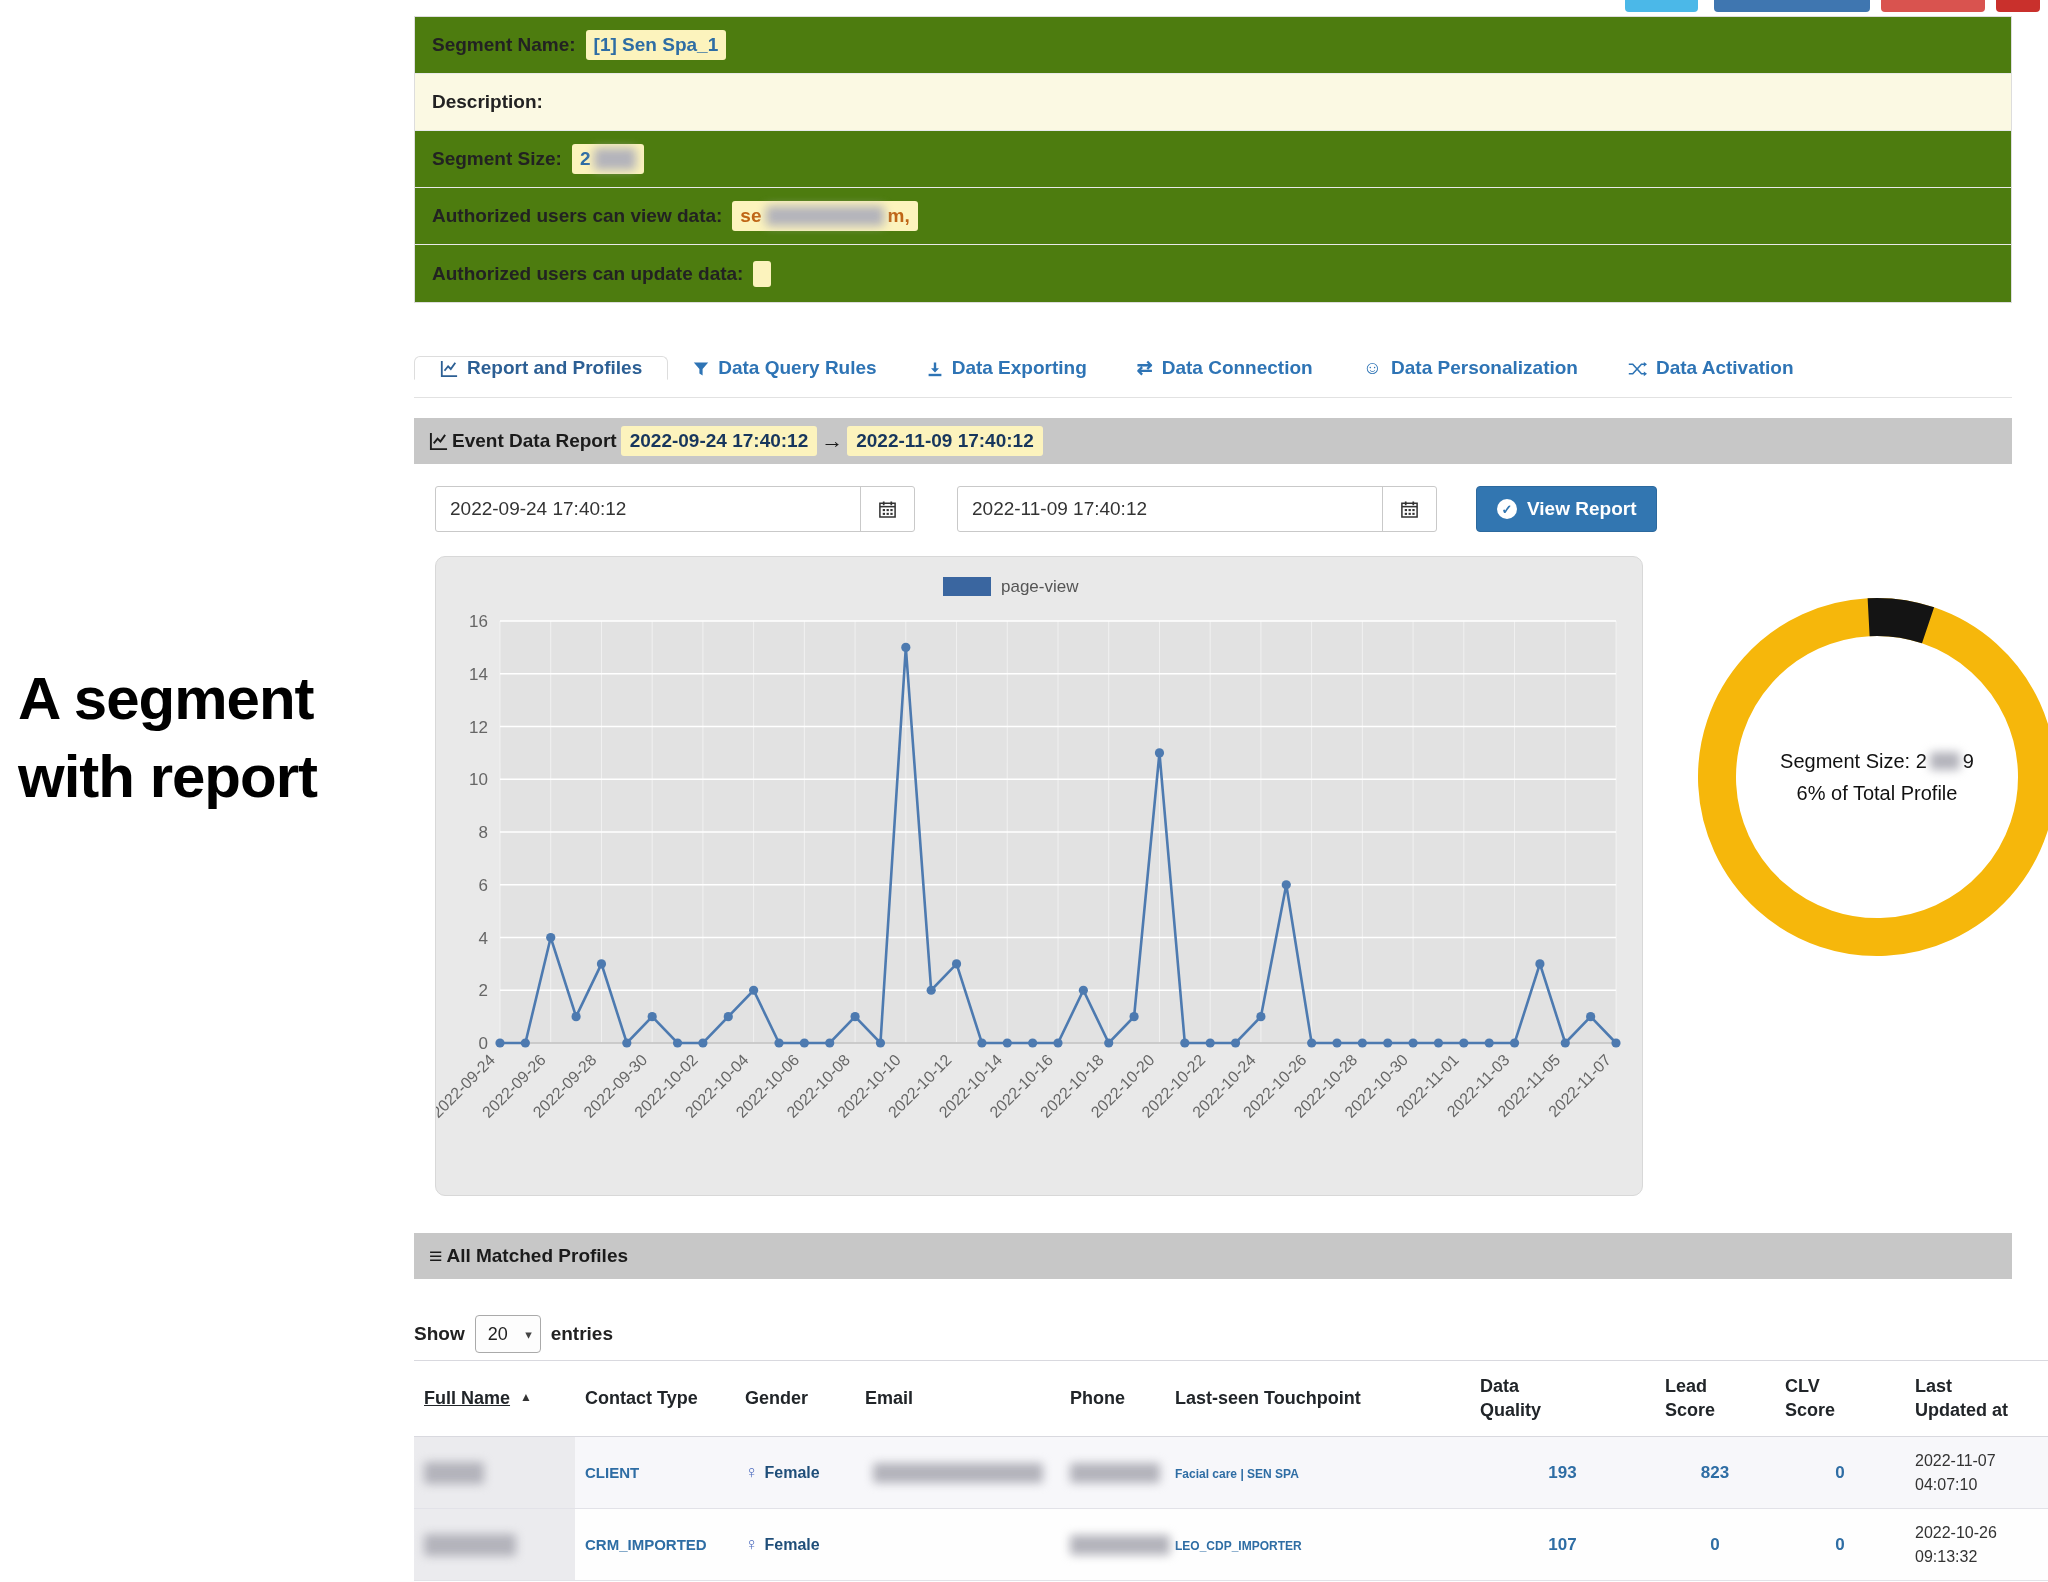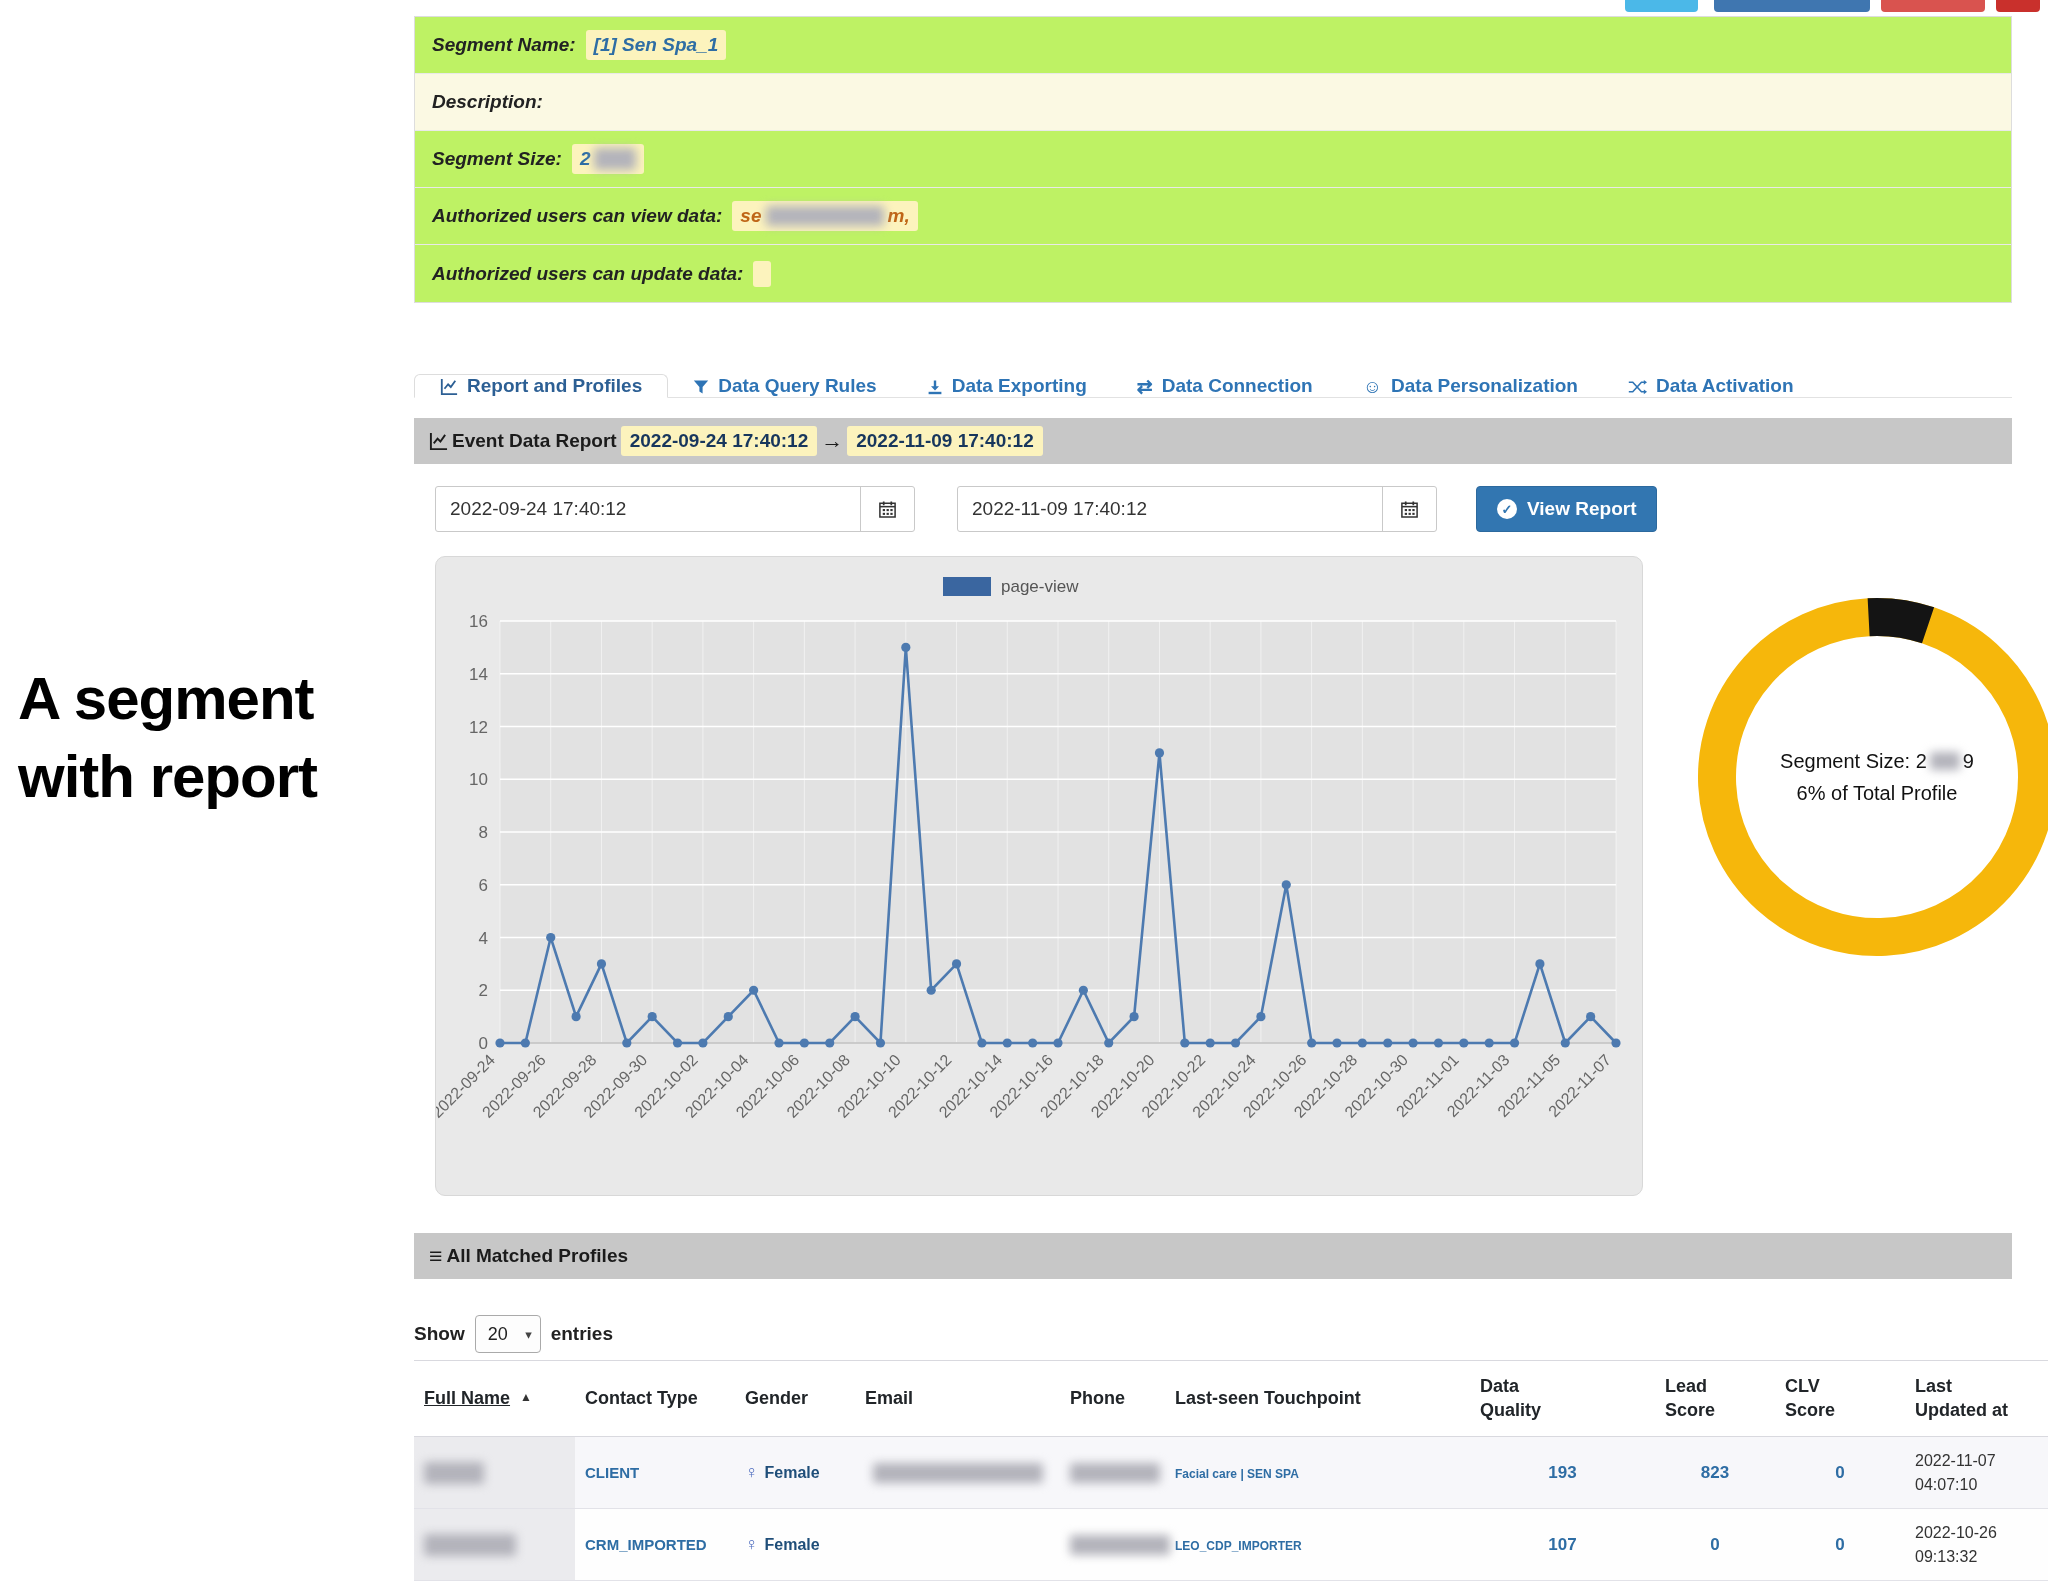--- a/index.html
+++ b/index.html
@@ -14,34 +14,34 @@
   .top-btn{position:absolute; top:0; height:12px; border-radius:0 0 4px 4px;}
   .top-btn:nth-child(1){left:1625px; width:73px;}
   .top-btn:nth-child(2){left:1714px; width:156px;}
   .top-btn:nth-child(3){left:1881px; width:104px;}
   .top-btn:nth-child(4){left:1996px; width:44px;}
 
   
   #caption{position:absolute; left:18px; top:660px; font-size:60px; font-weight:bold; letter-spacing:-1px; line-height:78px; color:#000;}
 
   
-  #info-box{position:absolute; left:414px; top:16px; width:1598px; border:1px solid #ddd; background:#bef264;font-style:italic;}
+  #info-box{position:absolute; left:414px; top:16px; width:1598px; border:1px solid #ddd; background:#4d7c0f;}
   .irow{display:flex; align-items:center; height:57px; padding:0 17px; border-bottom:1px solid #e9e9e9; font-size:19px;}
   .irow:last-child{border-bottom:none;}
   .ilabel{font-weight:bold; color:#222; margin-right:10px; white-space:nowrap;}
   .irow.desc{background:#fbf9e3;}
   .hl{background:var(--mark); padding:4px 8px; border-radius:3px; display:inline-flex; align-items:center; gap:4px;}
   .hl .blue{color:var(--bluebold); font-weight:bold;}
   .hl.orange{color:#bf6516; font-weight:bold;}
   .hl.empty{width:18px; height:26px; padding:0;}
 
   .blob{display:inline-block; background:#b3b3bb; filter:blur(5px); border-radius:3px; vertical-align:middle;}
 
   
-  #tabs{position:absolute; left:414px; top:338px; width:1598px; height:60px; display:flex; align-items:flex-end; border-bottom:1px solid #e2e2e2;}
+  #tabs{position:absolute; left:414px; top:338px; width:1598px; height:60px; display:flex; align-items:center; border-bottom:1px solid #e2e2e2;}
   .tab{display:flex; align-items:center; gap:9px; padding:0 25px; color:var(--link); font-size:19px; font-weight:600; cursor:pointer; white-space:nowrap;}
   .tab.active{background:#fff; border:1px solid #ddd; border-bottom:1px solid #fff; margin-bottom:-1px; border-radius:6px 6px 0 0; color:#2c5f94; font-weight:bold;}
   .tab .glyph{font-size:19px; line-height:1;}
 
   
   .section-bar{position:absolute; left:414px; width:1598px; height:46px; background:var(--bar); display:flex; align-items:center; gap:4px; padding:0 15px; font-size:19px; font-weight:bold; color:#1b1b1b;}
   #event-bar{top:418px;}
   #profiles-bar{top:1233px;}
   .mark-date{background:var(--mark); color:var(--navy); font-weight:bold; padding:4px 9px; border-radius:3px; font-size:19px;}
   .arrow-glyph{font-size:22px; font-weight:bold; color:#1b1b1b;}

